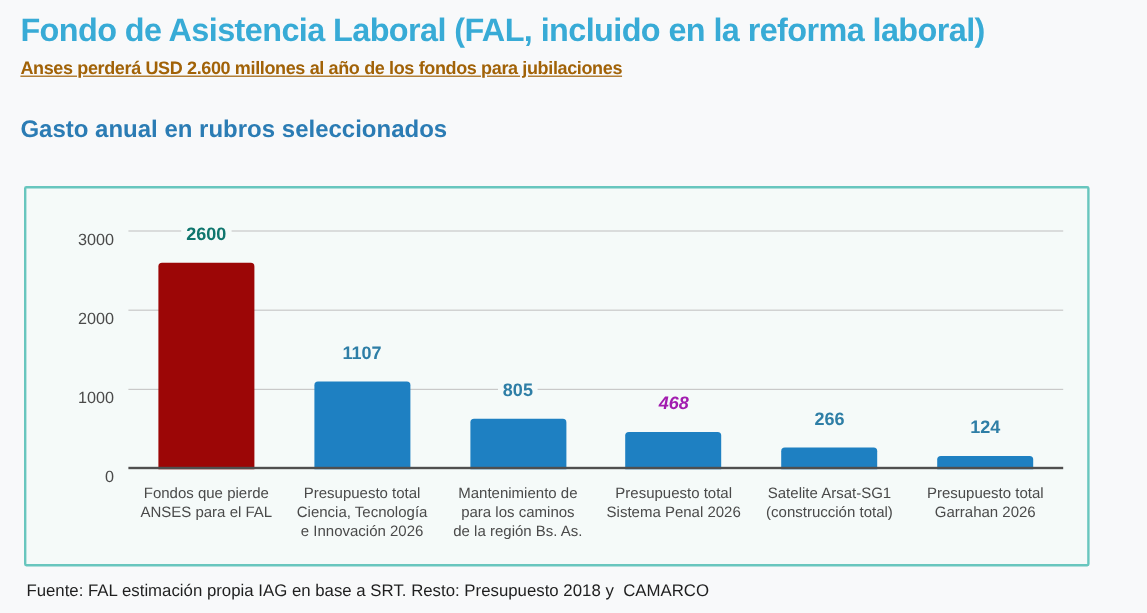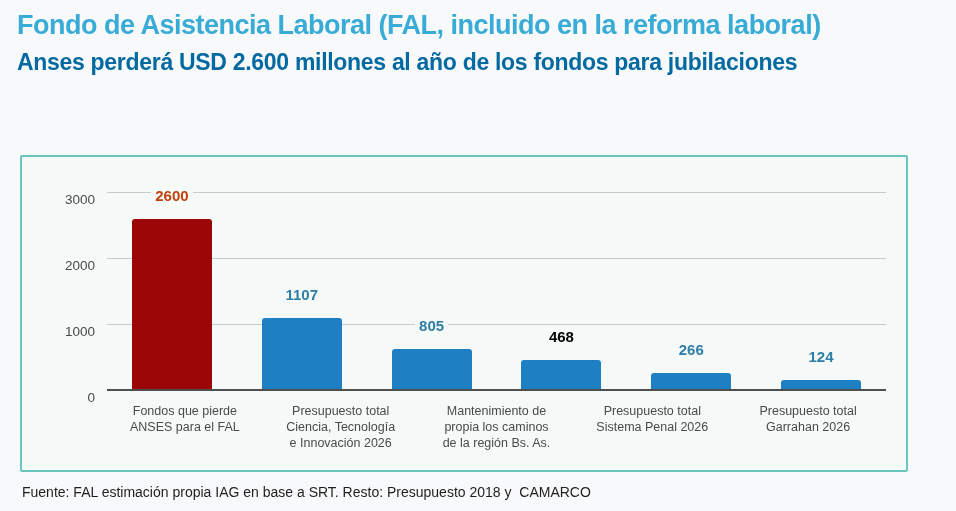--- a/index.html
+++ b/index.html
@@ -12,22 +12,22 @@
   }
   .page { position: relative; width: 792px; height: 511px; background: #f8f9fa; }
 
   .main-title {
     position: absolute; left: 17px; top: 10px; width: 930px;
     font-size: 27px; font-weight: bold; letter-spacing: -0.5px;
     color: #38abd6; white-space: nowrap;
   }
   .sub-title {
     position: absolute; left: 17px; top: 49px; width: 930px;
-    font-size: 23px; font-weight: bold; letter-spacing: -0.3px;
-    color: #0369a1; white-space: nowrap;
+    font-size: 15px; font-weight: bold; letter-spacing: -0.3px;
+    color: #a16207; white-space: nowrap; text-decoration: underline;
   }
   .section-title {
     position: absolute; left: 17px; top: 97px;
     font-size: 20px; font-weight: bold; color: #2b7cb4;
   }
   .units-label {
     position: absolute; left: 17px; top: 124px;
     font-size: 16px; color: #47859a;
   }
 
@@ -85,38 +85,39 @@
   }
 </style>
 </head>
 <body>
 
 <div class="page">
 
   <div class="main-title">Fondo de Asistencia Laboral (FAL, incluido en la reforma laboral)</div>
   <div class="sub-title">Anses perderá USD 2.600 millones al año de los fondos para jubilaciones</div>
 
+  <div class="section-title">Gasto anual en rubros seleccionados</div>
 
   <div class="chart-card">
     <div class="plot-area">
       <div class="bars-row" id="bars-row">
           <div class="bar-col">
-            <div class="value-label" style="color: #c2410c; text-align: right;">2600</div>
+            <div class="value-label" style="color: #0f766e; text-align: right;">2600</div>
             <div class="bar" style="height: 171.6px; background: rgb(156, 6, 6);"></div>
           </div>
           <div class="bar-col">
             <div class="value-label" style="color: rgb(46, 126, 166); margin-top: 33px;">1107</div>
             <div class="bar" style="height: 73.1px; background: rgb(30, 128, 194);"></div>
           </div>
           <div class="bar-col">
             <div class="value-label" style="color: rgb(46, 126, 166);">805</div>
             <div class="bar" style="height: 42.2px; background: rgb(30, 128, 194);"></div>
           </div>
           <div class="bar-col">
-            <div class="value-label" style="color: #000000;">468</div>
+            <div class="value-label" style="color: #a21caf; font-style: italic;">468</div>
             <div class="bar" style="height: 30.9px; background: rgb(30, 128, 194);"></div>
           </div>
           <div class="bar-col">
             <div class="value-label" style="color: rgb(46, 126, 166);">266</div>
             <div class="bar" style="height: 17.6px; background: rgb(30, 128, 194);"></div>
           </div>
           <div class="bar-col">
             <div class="value-label" style="color: rgb(46, 126, 166);">124</div>
             <div class="bar" style="height: 10.7px; background: rgb(30, 128, 194);"></div>
           </div>
@@ -132,24 +133,26 @@
         <div class="ytick" style="bottom: 0px; top: 87px; height: 0px;">2000</div>
         <div class="ytick" style="bottom: 0px; top: 21px; height: 0px;">3000</div>
       </div>
     <div class="xlabels-row" id="xlabels-row">
         <div class="xlabel">Fondos que pierde
 ANSES para el FAL</div>
         <div class="xlabel">Presupuesto total
 Ciencia, Tecnología
 e Innovación 2026</div>
         <div class="xlabel">Mantenimiento de
-propia los caminos
+para los caminos
 de la región Bs. As.</div>
         <div class="xlabel">Presupuesto total
 Sistema Penal 2026</div>
+        <div class="xlabel">Satelite Arsat-SG1
+(construcción total)</div>
         <div class="xlabel">Presupuesto total
 Garrahan 2026</div>
       </div>
   </div>
 
   <div class="source-note">Fuente: FAL estimación propia IAG en base a SRT. Resto: Presupuesto 2018 y  CAMARCO</div>
 
 </div>
 
 </body></html>

